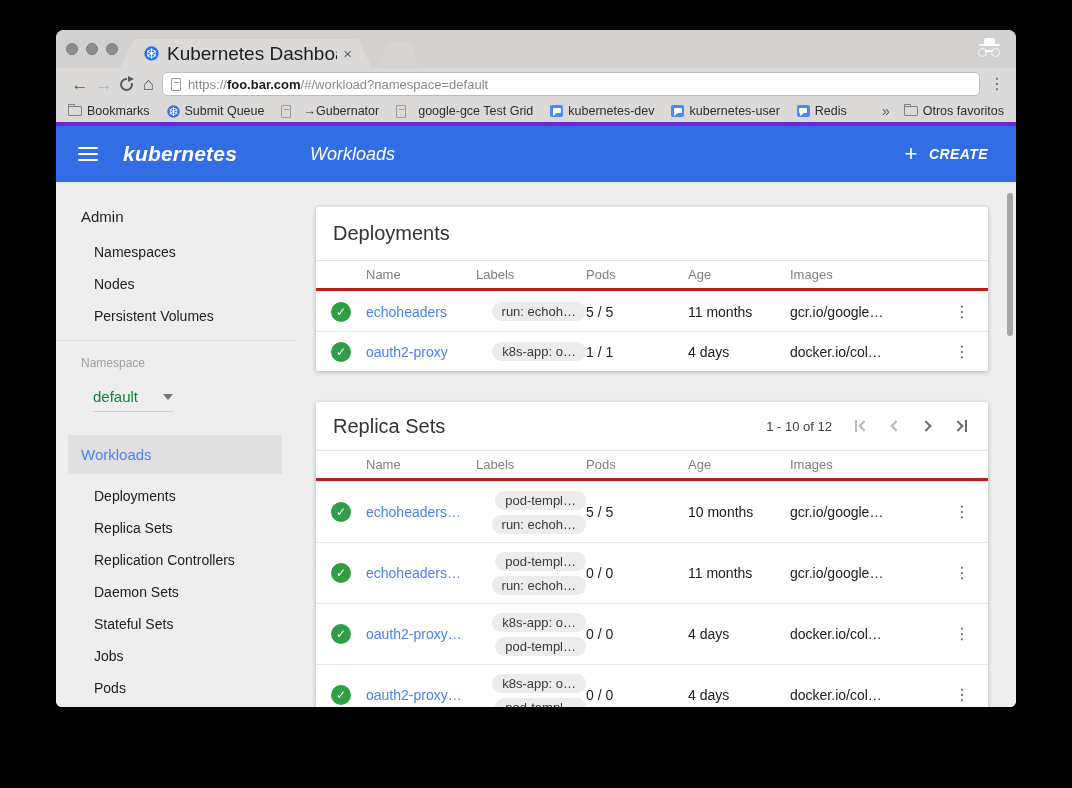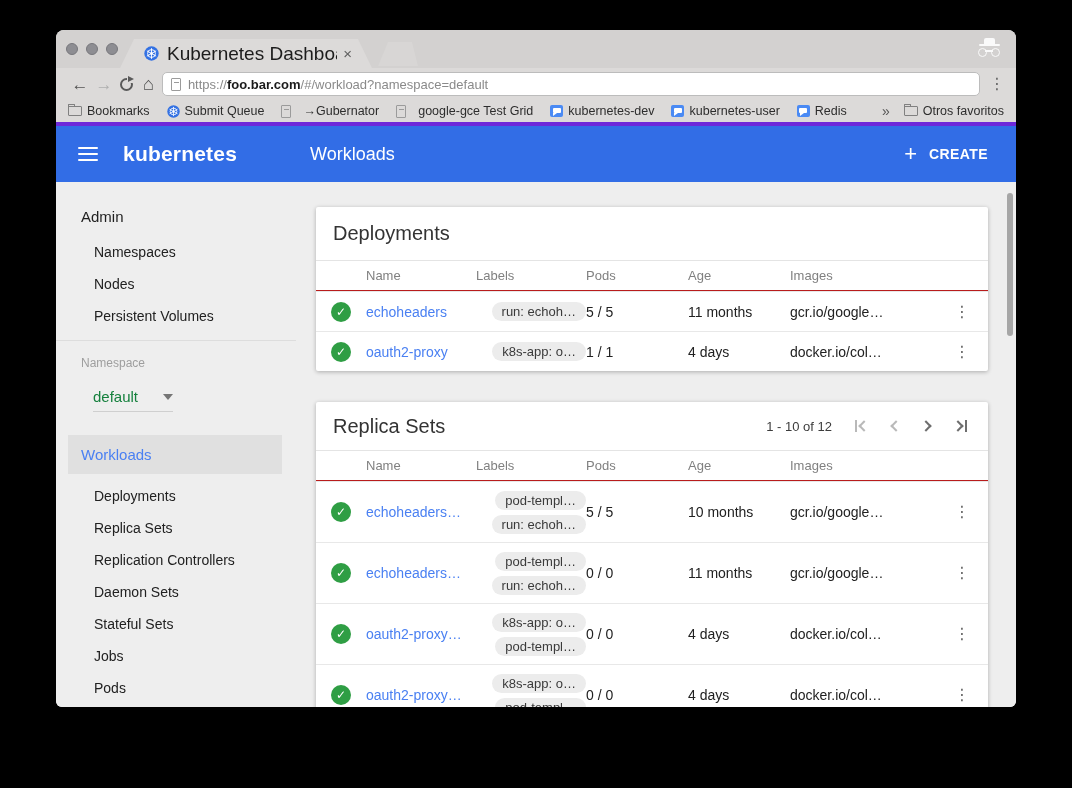--- a/index.html
+++ b/index.html
@@ -65,21 +65,21 @@
   .bm-spacer { flex:1; }
   .chevrons { color:#555; font-size:14px; margin-right:14px; }
   .folder { width:14px; height:10px; border:1px solid #808080; border-radius:1px; position:relative; flex:none; }
   .folder::before { content:''; position:absolute; top:-3px; left:-1px; width:5px; height:2px;
     border:1px solid #808080; border-bottom:none; border-radius:1px 1px 0 0; }
   .gicon { width:13px; height:12px; background:#4a8af4; border-radius:2px; position:relative; flex:none; }
   .gicon::before { content:''; position:absolute; left:2.5px; top:3px; width:8px; height:4.5px; background:#fff; border-radius:1px; }
   .gicon::after { content:''; position:absolute; left:3px; bottom:1px; border-top:3px solid #fff; border-right:4px solid transparent; }
 
   
-  .app-header { height:56px; background:#326de6; display:flex; align-items:center; padding:0 28px 0 22px; color:#fff; }
+  .app-header { height:56px; background:#326de6; display:flex; align-items:center; padding:0 28px 0 22px; color:#fff;font-style:italic; }
   .burger { width:20px; display:flex; flex-direction:column; gap:4px; }
   .burger i { height:2px; background:#fff; border-radius:1px; }
   .brand { font-size:21px; font-weight:bold; margin-left:25px; letter-spacing:.2px; }
   .page-title { font-size:18px; margin-left:73px; font-weight:400; }
   .create-btn { margin-left:auto; display:flex; align-items:center; gap:12px; }
   .create-plus { font-size:22px; font-weight:300; line-height:1; }
   .create-label { font-size:14px; font-weight:bold; letter-spacing:.4px; }
 
   
   .page { position:relative; display:flex; height:672px; background:#eee; }
@@ -110,21 +110,21 @@
   .pager-text { font-size:13px; color:#3c3c3c; margin-right:4px; }
   .pgbtn { display:flex; align-items:center; justify-content:center; width:16px; height:16px; }
   .chev { display:inline-block; width:8px; height:8px; border-right:2px solid #6e6e6e; border-bottom:2px solid #6e6e6e; }
   .chev.left { transform:rotate(135deg); margin-left:3px; }
   .chev.right { transform:rotate(-45deg); margin-right:3px; }
   .pgbar { width:2px; height:12px; background:#6e6e6e; }
   .pgbtn.disabled .chev { border-color:#b9b9b9; }
   .pgbtn.disabled .pgbar { background:#b9b9b9; }
 
   .grid-row { display:grid; grid-template-columns:50px 110px 110px 102px 102px 1fr 52px; align-items:center; }
-  .thead { height:31px; border-top:1px solid #e4e4e4; border-bottom:1px solid #b91c1c; font-size:13px; color:#808080; }
+  .thead { height:31px; border-top:1px solid #e4e4e4; border-bottom:3px solid #b91c1c; font-size:13px; color:#808080; }
   .trow { border-top:1px solid #e8e8e8; font-size:14px; color:#212121; }
   .trow:first-of-type { border-top:none; }
   .card.deployments .trow { height:40px; }
   .card.replicasets .trow { height:61px; }
   .cell-status { display:flex; justify-content:center; }
   .check { width:20px; height:20px; border-radius:50%; background:#2f9e44; color:#fff; font-size:12px; font-weight:bold;
     display:flex; align-items:center; justify-content:center; }
   .cell-name { color:#4a80f2; white-space:nowrap; overflow:hidden; padding-right:8px; }
   .cell-labels { display:flex; flex-direction:column; align-items:flex-end; gap:5px; }
   .chip { background:#ececec; border-radius:10px; padding:2px 10px; font-size:13px; color:#3a3a3a;

